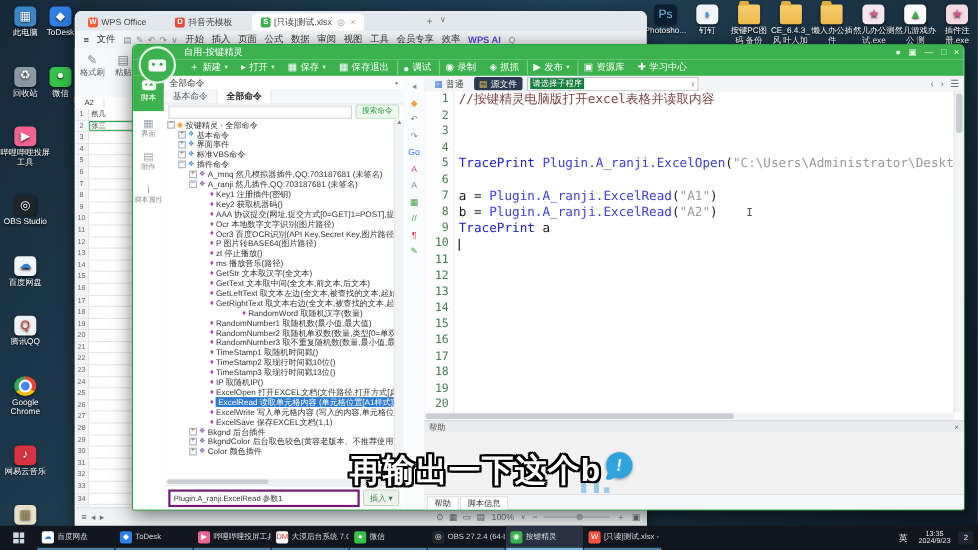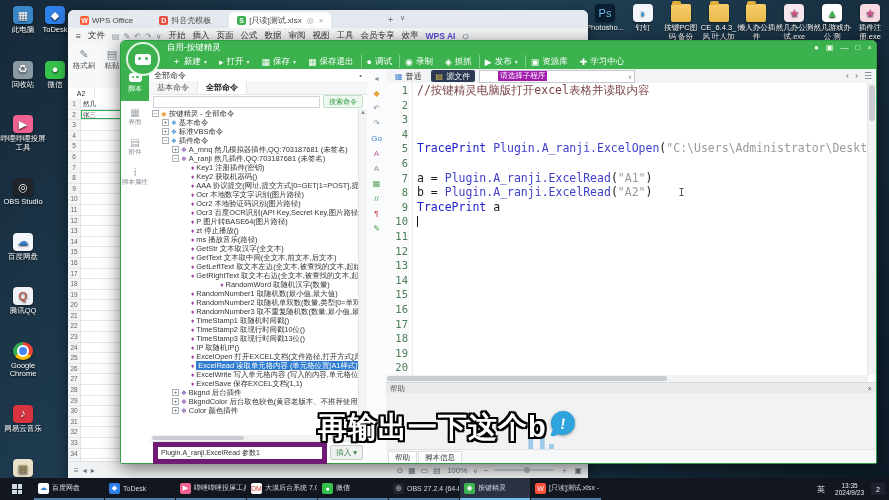--- a/index.html
+++ b/index.html
@@ -77,34 +77,34 @@
   .tree{position:absolute;left:0;top:40px;right:8px;bottom:30px;overflow:hidden;font-size:7.4px;color:#333;}
   .trow{height:9px;line-height:9px;display:flex;align-items:center;gap:2px;white-space:nowrap;overflow:hidden;}
   .trow .texp{width:7px;height:7px;border:1px solid #a8b0b6;background:#fff;font-size:6px;line-height:5px;text-align:center;color:#555;flex:0 0 auto;box-sizing:border-box;}
   .trow .tico{font-size:6.5px;flex:0 0 auto;}
   .trow.selected .tt{background:#2e7bd0;color:#fff;padding:0 2px;}
   .tvscroll{position:absolute;right:0;top:40px;width:8px;bottom:30px;background:#f2f3f5;border-left:1px solid #e3e6e9;}
   .tvscroll .up{font-size:6px;color:#888;text-align:center;display:block;}
   .thscroll{position:absolute;left:2px;bottom:22px;right:12px;height:6px;background:#f0f1f3;border-radius:3px;}
   .thscroll .thumb{position:absolute;left:1px;top:1px;width:45%;height:4px;background:#c9cdd2;border-radius:2px;}
   .p-insert{position:absolute;left:0;bottom:0;right:0;height:21px;display:flex;align-items:center;gap:3px;padding:0 4px;border-top:1px solid #e8ebee;}
-  .p-insert input{flex:1;height:12px;border:5px solid #701a75;font-size:7px;padding:0 3px;color:#333;}
+  .p-insert input{flex:1;height:12px;border:2px solid #701a75;font-size:7px;padding:0 3px;color:#333;}
   .p-insert .ibtn{height:13px;padding:0 5px;font-size:7.5px;color:#3a7d46;background:#eef2ee;border:1px solid #c3cdc4;border-radius:2px;line-height:13px;white-space:nowrap;}
   
   .midbar{position:absolute;left:246px;top:0;width:19px;bottom:0;background:#fafbfc;border-right:1px solid #e3e6e9;display:flex;flex-direction:column;align-items:center;padding-top:6px;gap:7px;}
   .midbar span{font-size:8px;color:#8a9097;line-height:8px;}
   
   .editor{position:absolute;left:265px;top:0;right:0;bottom:0;}
   .ed-tabs{position:absolute;left:0;top:0;right:0;height:14px;background:#f2f4f6;border-bottom:1px solid #dfe3e6;display:flex;align-items:center;gap:4px;padding:0 4px;font-size:8px;color:#444;}
   .ed-tab{display:flex;align-items:center;gap:3px;padding:0 5px;height:12px;border-radius:2px;}
   .ed-tab .eg{font-size:8px;color:#3f7fd0;}
   .ed-tab.dark{background:#2b3a52;color:#fff;}
   .ed-tab.dark .eg{color:#e8c74a;}
   .combo{width:150px;height:11px;background:#fff;border:1px solid #c3c9cf;display:flex;align-items:center;font-size:7.5px;padding:0 2px;}
-  .combo .sel{background:#a21caf;color:#fff;padding:0 2px;margin-left:16px;}
+  .combo .sel{background:#15803d;color:#fff;padding:0 2px;}
   .combo .ar{margin-left:auto;color:#888;font-size:6px;}
   .ed-nav{margin-left:auto;display:flex;gap:6px;color:#6a7077;font-size:9px;}
   .code{position:absolute;left:0;top:14px;right:8px;height:292px;background:#fff;overflow:hidden;
     font-family:"DejaVu Sans Mono","Liberation Mono",monospace;}
   .cl{height:14.6px;line-height:14.6px;display:flex;white-space:pre;}
   .cl .ln{width:22px;flex:0 0 auto;text-align:right;padding-right:4px;color:#4a7d58;font-size:10.5px;background:#fbfcfb;border-right:1px solid #eceeec;}
   .cl .ct{padding-left:4px;font-size:11.5px;color:#1a1a1a;position:relative;}
   .ct .kw{color:#2020c8;} .ct .fn{color:#4040cc;} .ct .str{color:#9a9a9a;} .ct .pl{color:#1a1a1a;} .ct .cm{color:#7b4545;}
   .caret{display:inline-block;width:1px;height:11px;background:#111;vertical-align:middle;}
   .ibeam{display:inline-block;margin-left:26px;color:#555;font-size:10px;}
@@ -654,20 +654,25 @@
               <span class="tico" style="color: rgb(232, 155, 46);">◉</span>
               <span class="tt">按键精灵 - 全部命令</span>
             </div>
 
             <div class="trow" style="padding-left: 13px;">
               <span class="texp">+</span>
               <span class="tico" style="color: rgb(74, 144, 217);">❖</span>
               <span class="tt">基本命令</span>
             </div>
 
+            <div class="trow" style="padding-left: 13px;">
+              <span class="texp">+</span>
+              <span class="tico" style="color: rgb(74, 144, 217);">❖</span>
+              <span class="tt">界面事件</span>
+            </div>
 
             <div class="trow" style="padding-left: 13px;">
               <span class="texp">+</span>
               <span class="tico" style="color: rgb(74, 144, 217);">❖</span>
               <span class="tt">标准VBS命令</span>
             </div>
 
             <div class="trow" style="padding-left: 13px;">
               <span class="texp">−</span>
               <span class="tico" style="color: rgb(74, 144, 217);">❖</span>
@@ -703,25 +708,20 @@
               <span class="tico" style="color: rgb(160, 63, 160);">♦</span>
               <span class="tt">AAA 协议提交(网址,提交方式[0=GET|1=POST],提交信息,提交Co...</span>
             </div>
 
             <div class="trow" style="padding-left: 33px;">
               <span class="texp" style="visibility: hidden;"></span>
               <span class="tico" style="color: rgb(160, 63, 160);">♦</span>
               <span class="tt">Ocr 本地数字文字识别(图片路径)</span>
             </div>
 
-            <div class="trow" style="padding-left: 33px;">
-              <span class="texp" style="visibility: hidden;"></span>
-              <span class="tico" style="color: rgb(160, 63, 160);">♦</span>
-              <span class="tt">Ocr2 本地验证码识别(图片路径)</span>
-            </div>
 
             <div class="trow" style="padding-left: 33px;">
               <span class="texp" style="visibility: hidden;"></span>
               <span class="tico" style="color: rgb(160, 63, 160);">♦</span>
               <span class="tt">Ocr3 百度OCR识别(API Key,Secret Key,图片路径)</span>
             </div>
 
             <div class="trow" style="padding-left: 33px;">
               <span class="texp" style="visibility: hidden;"></span>
               <span class="tico" style="color: rgb(160, 63, 160);">♦</span>

